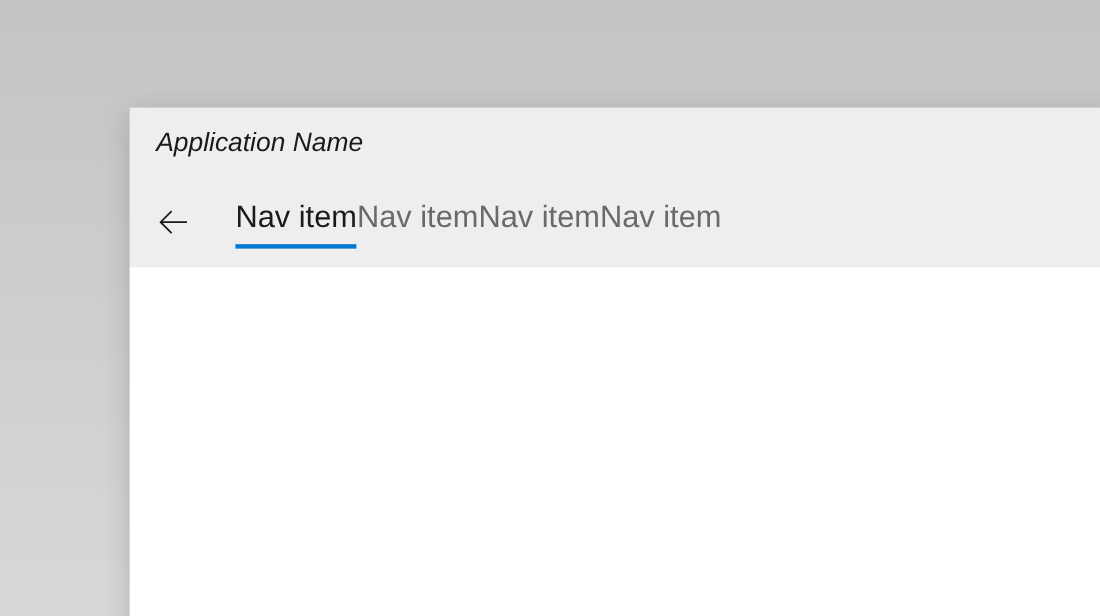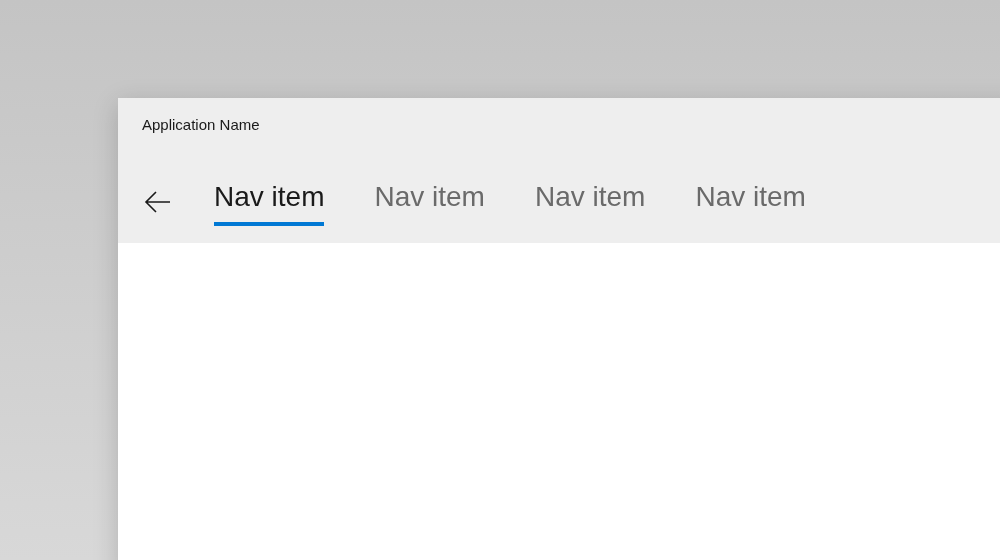--- a/index.html
+++ b/index.html
@@ -20,23 +20,24 @@
     .titlebar {
       height: 145px;
       background: #eeeeee;
       padding: 0;
       position: relative;
     }
     .app-title {
       position: absolute;
       left: 24px;
       top: 18px;
-      font-size: 15px;
+      font-size: 24px;
       color: #1a1a1a;
       font-weight: 400;
+      font-style: italic;
     }
     .nav-row {
       position: absolute;
       left: 24px;
       top: 82px;
       display: flex;
       align-items: center;
       gap: 0;
     }
     .back-button {
@@ -48,21 +49,20 @@
       background: transparent;
       border: none;
       cursor: pointer;
       margin-right: 28px;
       padding-left: 2px;
     }
     .back-button svg { display: block; }
     .tabs {
       display: flex;
       align-items: flex-start;
-      gap: 50px;
     }
     .tab {
       font-size: 28px;
       font-weight: 400;
       color: #6a6a6a;
       position: relative;
       padding-bottom: 10px;
       background: transparent;
       border: none;
       cursor: pointer;

